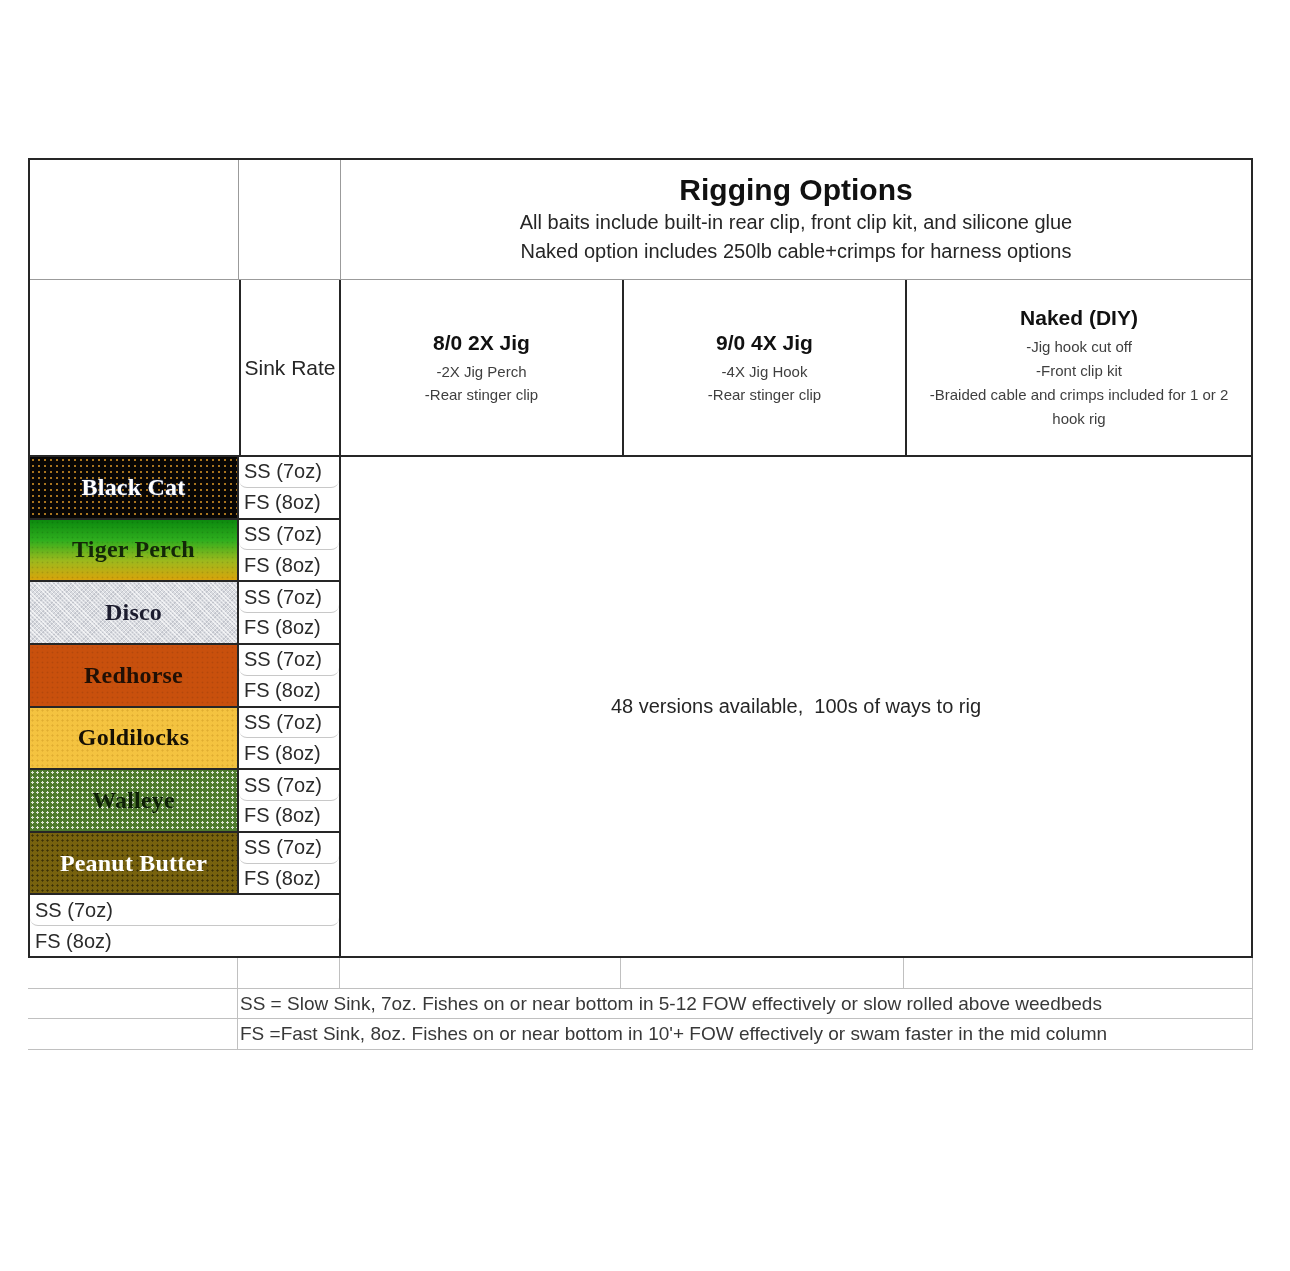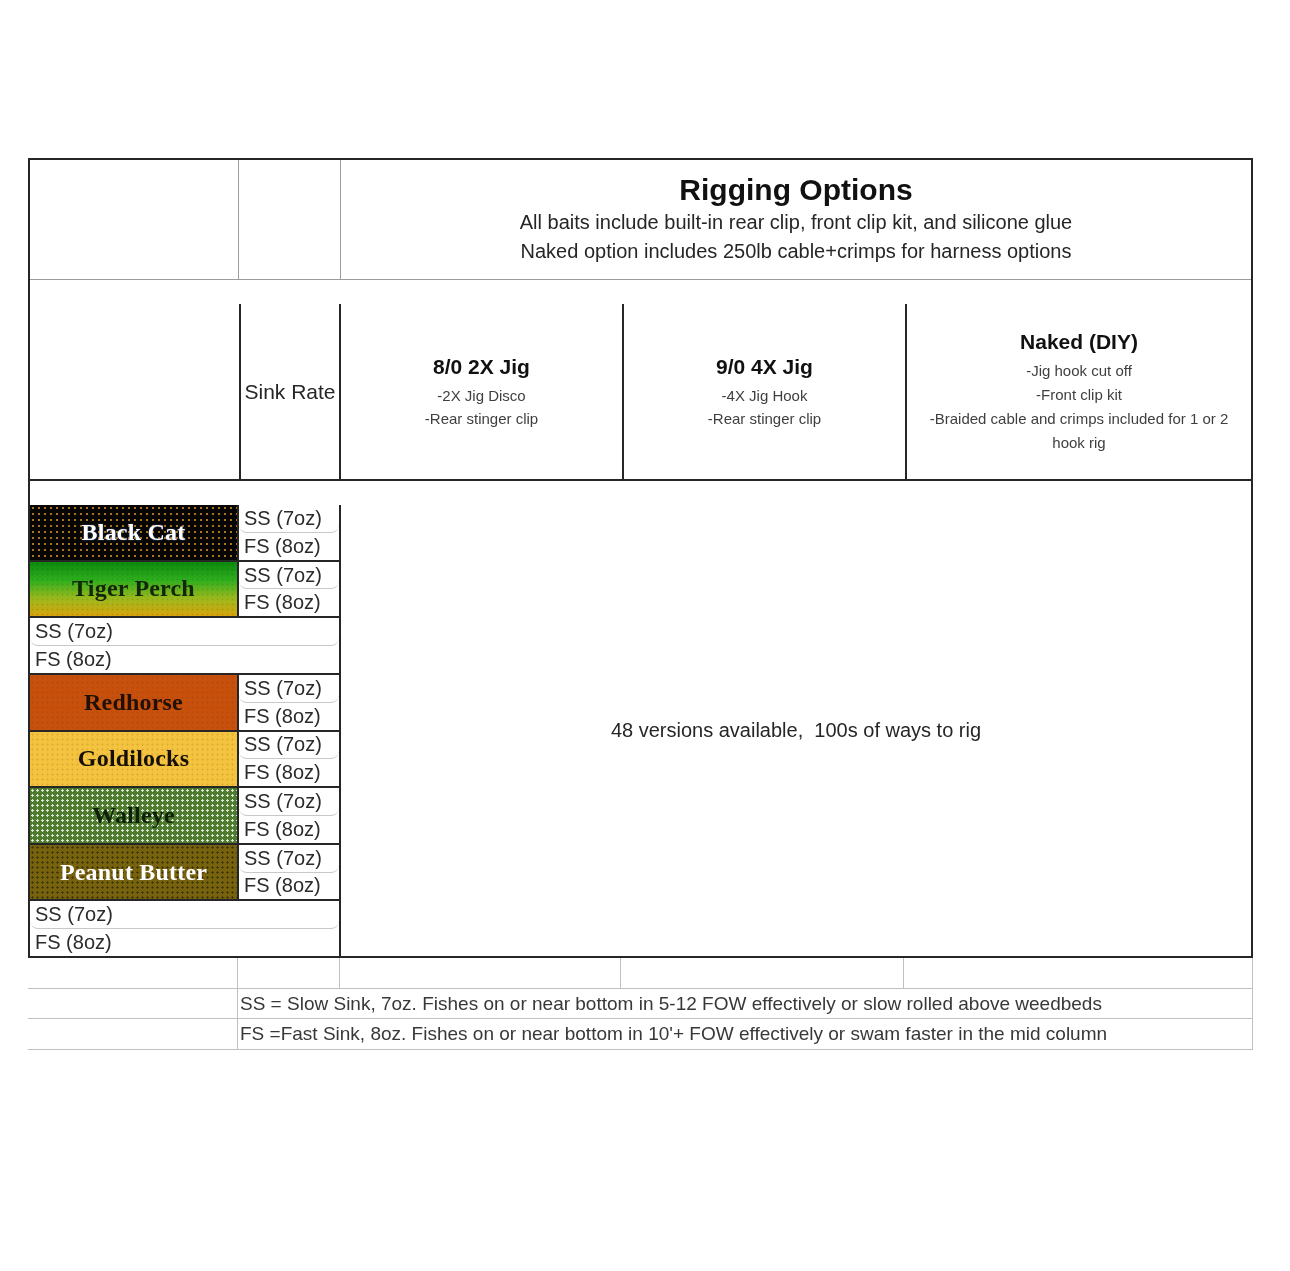--- a/index.html
+++ b/index.html
@@ -5,21 +5,21 @@
   html,body{margin:0;padding:0;background:#ffffff;}
   .canvas{
     position:relative;width:1290px;height:1271px;background:#ffffff;
     font-family:"Liberation Sans",sans-serif;color:#1a1a1a;overflow:hidden;
   }
   *{box-sizing:border-box;}
 
   
   .main-table{
     position:absolute;left:28px;top:158px;width:1225px;height:800px;
-    border:2px solid #262626;display:flex;flex-direction:column;background:#fff;gap:24px;
+    border:2px solid #262626;display:flex;flex-direction:column;background:#fff;
   }
 
   
   .title-row{flex:0 0 120px;display:flex;border-bottom:1px solid #9b9b9b;}
   .t-blank-a{width:209px;border-right:1px solid #9b9b9b;}
   .t-blank-b{width:102px;border-right:1px solid #9b9b9b;}
   .title-content{flex:1;text-align:center;padding-top:12px;}
   .big-title{font-size:30px;font-weight:bold;line-height:36px;color:#111;}
   .subtitle{font-size:20px;line-height:29px;color:#262626;}
 
@@ -131,21 +131,21 @@
         <div class="subtitle">Naked option includes 250lb cable+crimps for harness options</div>
       </div>
     </div>
 
     <div class="header-row">
       <div class="h-blank"></div>
       <div class="sink-rate-cell">Sink Rate</div>
 
       <div class="jig-col c1">
         <div class="jig-title">8/0 2X Jig</div>
-        <div class="jig-line">-2X Jig Disco</div>
+        <div class="jig-line">-2X Jig Perch</div>
         <div class="jig-line">-Rear stinger clip</div>
       </div>
 
       <div class="jig-col c2">
         <div class="jig-title">9/0 4X Jig</div>
         <div class="jig-line">-4X Jig Hook</div>
         <div class="jig-line">-Rear stinger clip</div>
       </div>
 
       <div class="jig-col c3">
@@ -169,20 +169,21 @@
 
         <div class="bait-group">
           <div class="bait-label sw-tiger-perch">Tiger Perch</div>
           <div class="sink-pair">
             <div class="sink-cell ss">SS (7oz)</div>
             <div class="sink-cell">FS (8oz)</div>
           </div>
         </div>
 
         <div class="bait-group">
+          <div class="bait-label sw-disco">Disco</div>
           <div class="sink-pair">
             <div class="sink-cell ss">SS (7oz)</div>
             <div class="sink-cell">FS (8oz)</div>
           </div>
         </div>
 
         <div class="bait-group">
           <div class="bait-label sw-redhorse">Redhorse</div>
           <div class="sink-pair">
             <div class="sink-cell ss">SS (7oz)</div>

